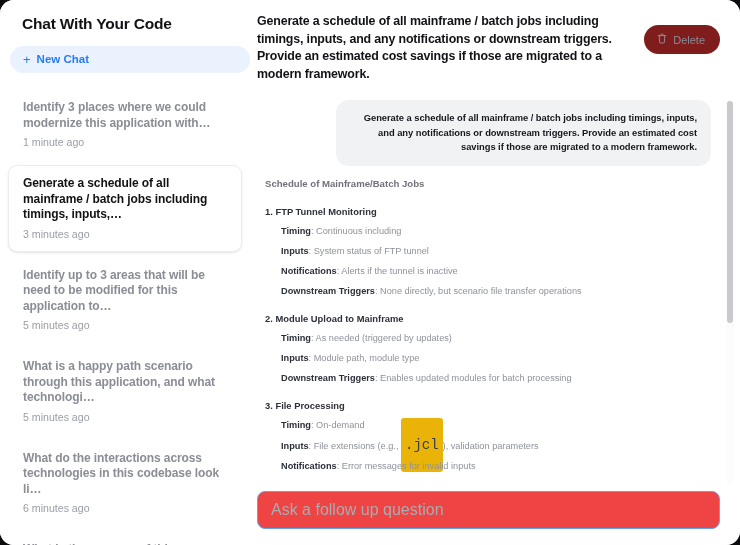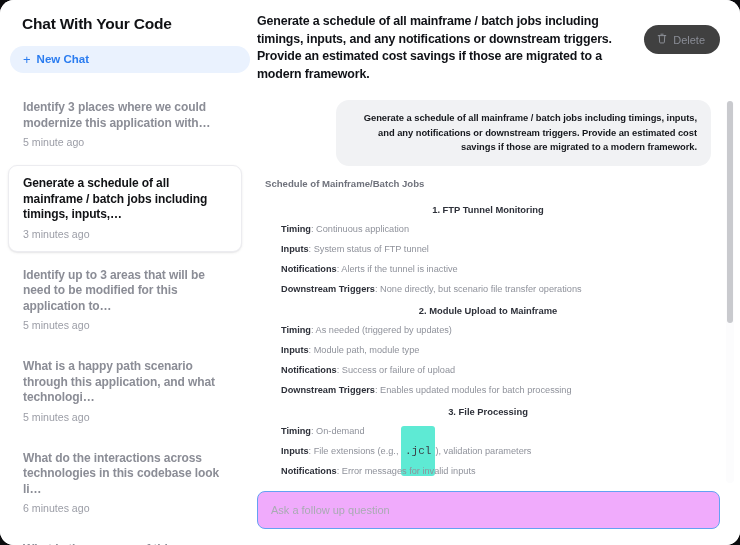--- a/index.html
+++ b/index.html
@@ -133,21 +133,21 @@
     font-size: 12.4px;
     font-weight: bold;
     color: #101217;
     line-height: 17.5px;
     letter-spacing: -0.15px;
   }
   .delete-btn {
     display: inline-flex;
     align-items: flex-end;
     gap: 6px;
-    background: #404040;
+    background: #7f1d1d;
     border: none;
     border-radius: 999px;
     padding: 8px 15px 8px 13px;
     color: #8a8d96;
     font-family: "Liberation Sans", sans-serif;
     font-size: 11px;
     cursor: pointer;
     white-space: nowrap;
     margin-top: 12px;
     line-height: 12px;
@@ -197,41 +197,40 @@
     line-height: 12px;
   }
 
   .job-block {
     margin-bottom: 10px;
   }
   .job-title {
     font-size: 9.4px;
     font-weight: bold;
     color: #2d3039;
-    margin: 8px 0 7px 6px;
-    line-height: 12px;
-    text-align: center;
+    margin: 16px 0 7px 6px;
+    line-height: 12px;
   }
   .job-row {
     font-size: 9.2px;
     color: #8f929b;
     margin: 0 0 8px 22px;
     line-height: 12px;
   }
   .job-row b {
     color: #2d3039;
     font-weight: bold;
     text-align: right;
   }
   code.inline {
-    background: #5eead4;
+    background: #eab308;
     border-radius: 3px;
     padding: 19px 4px;
     font-family: "Liberation Mono", monospace;
-    font-size: 11px;
+    font-size: 14px;
     color: #3b3e46;
   }
 
   
   .scrollbar-track {
     position: absolute;
     top: 8px;
     right: 6px;
     bottom: 2px;
     width: 8px;
@@ -250,24 +249,24 @@
 
   
   .followup-wrap {
     padding: 6px 20px 16px 7px;
   }
   .followup-input {
     width: 100%;
     height: 38px;
     border: 1px solid #64a2f2;
     border-radius: 8px;
-    background: #f0abfc;
+    background: #ef4444;
     padding: 0 13px;
     font-family: "Liberation Sans", sans-serif;
-    font-size: 11px;
+    font-size: 16px;
     color: #2d3039;
     outline: none;
   }
   .followup-input::placeholder { color: #a9abb3; }
 </style>
 </head>
 <body>
 
 <div class="app-window">
 
@@ -278,21 +277,21 @@
 
     <button class="new-chat-btn">
       <span class="new-chat-plus">+</span>
       <span>New Chat</span>
     </button>
 
     <div class="chat-list">
 
       <div class="chat-item">
         <div class="chat-item-title">Identify 3 places where we could modernize this application with…</div>
-        <div class="chat-item-time">5 minute ago</div>
+        <div class="chat-item-time">1 minute ago</div>
       </div>
 
       <div class="chat-item active">
         <div class="chat-item-title">Generate a schedule of all mainframe / batch jobs including timings, inputs,…</div>
         <div class="chat-item-time">3 minutes ago</div>
       </div>
 
       <div class="chat-item">
         <div class="chat-item-title">Identify up to 3 areas that will be need to be modified for this application to…</div>
         <div class="chat-item-time">5 minutes ago</div>
@@ -338,34 +337,33 @@
         </div>
 
         <div class="answer">
           <div class="answer-heading">Schedule of Mainframe/Batch Jobs</div>
 
           <div class="job-block">
             <div class="job-title">
               <span>1.</span>
               <span>FTP Tunnel Monitoring</span>
             </div>
-            <div class="job-row"><b>Timing</b>: <span>Continuous application</span></div>
+            <div class="job-row"><b>Timing</b>: <span>Continuous including</span></div>
             <div class="job-row"><b>Inputs</b>: <span>System status of FTP tunnel</span></div>
             <div class="job-row"><b>Notifications</b>: <span>Alerts if the tunnel is inactive</span></div>
             <div class="job-row"><b>Downstream Triggers</b>: <span>None directly, but scenario file transfer operations</span></div>
           </div>
 
           <div class="job-block">
             <div class="job-title">
               <span>2.</span>
               <span>Module Upload to Mainframe</span>
             </div>
             <div class="job-row"><b>Timing</b>: <span>As needed (triggered by updates)</span></div>
             <div class="job-row"><b>Inputs</b>: <span>Module path, module type</span></div>
-            <div class="job-row"><b>Notifications</b>: <span>Success or failure of upload</span></div>
             <div class="job-row"><b>Downstream Triggers</b>: <span>Enables updated modules for batch processing</span></div>
           </div>
 
           <div class="job-block">
             <div class="job-title">
               <span>3.</span>
               <span>File Processing</span>
             </div>
             <div class="job-row"><b>Timing</b>: <span>On-demand</span></div>
             <div class="job-row"><b>Inputs</b>: <span>File extensions (e.g., </span><code class="inline">.jcl</code><span>), validation parameters</span></div>

